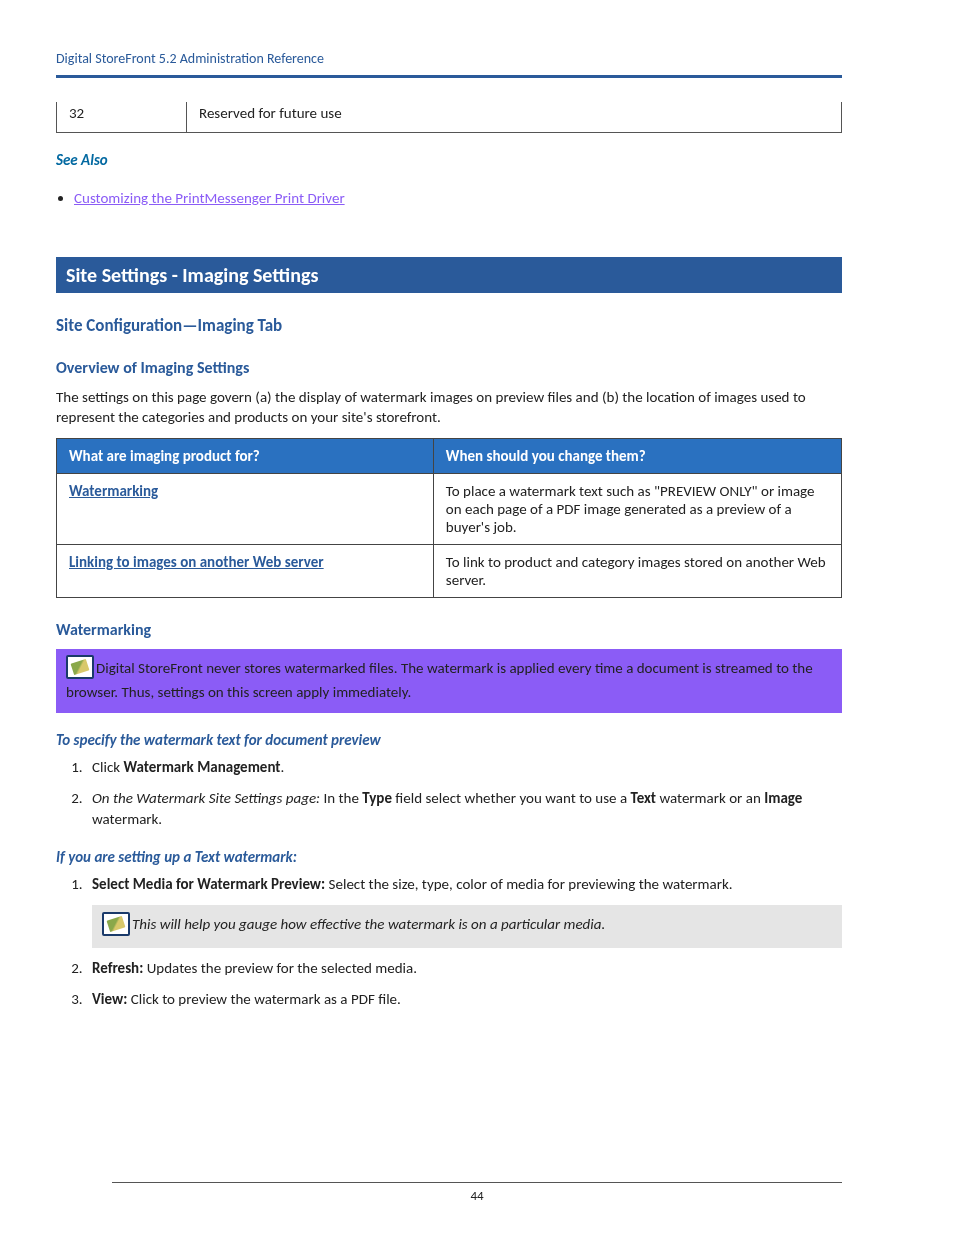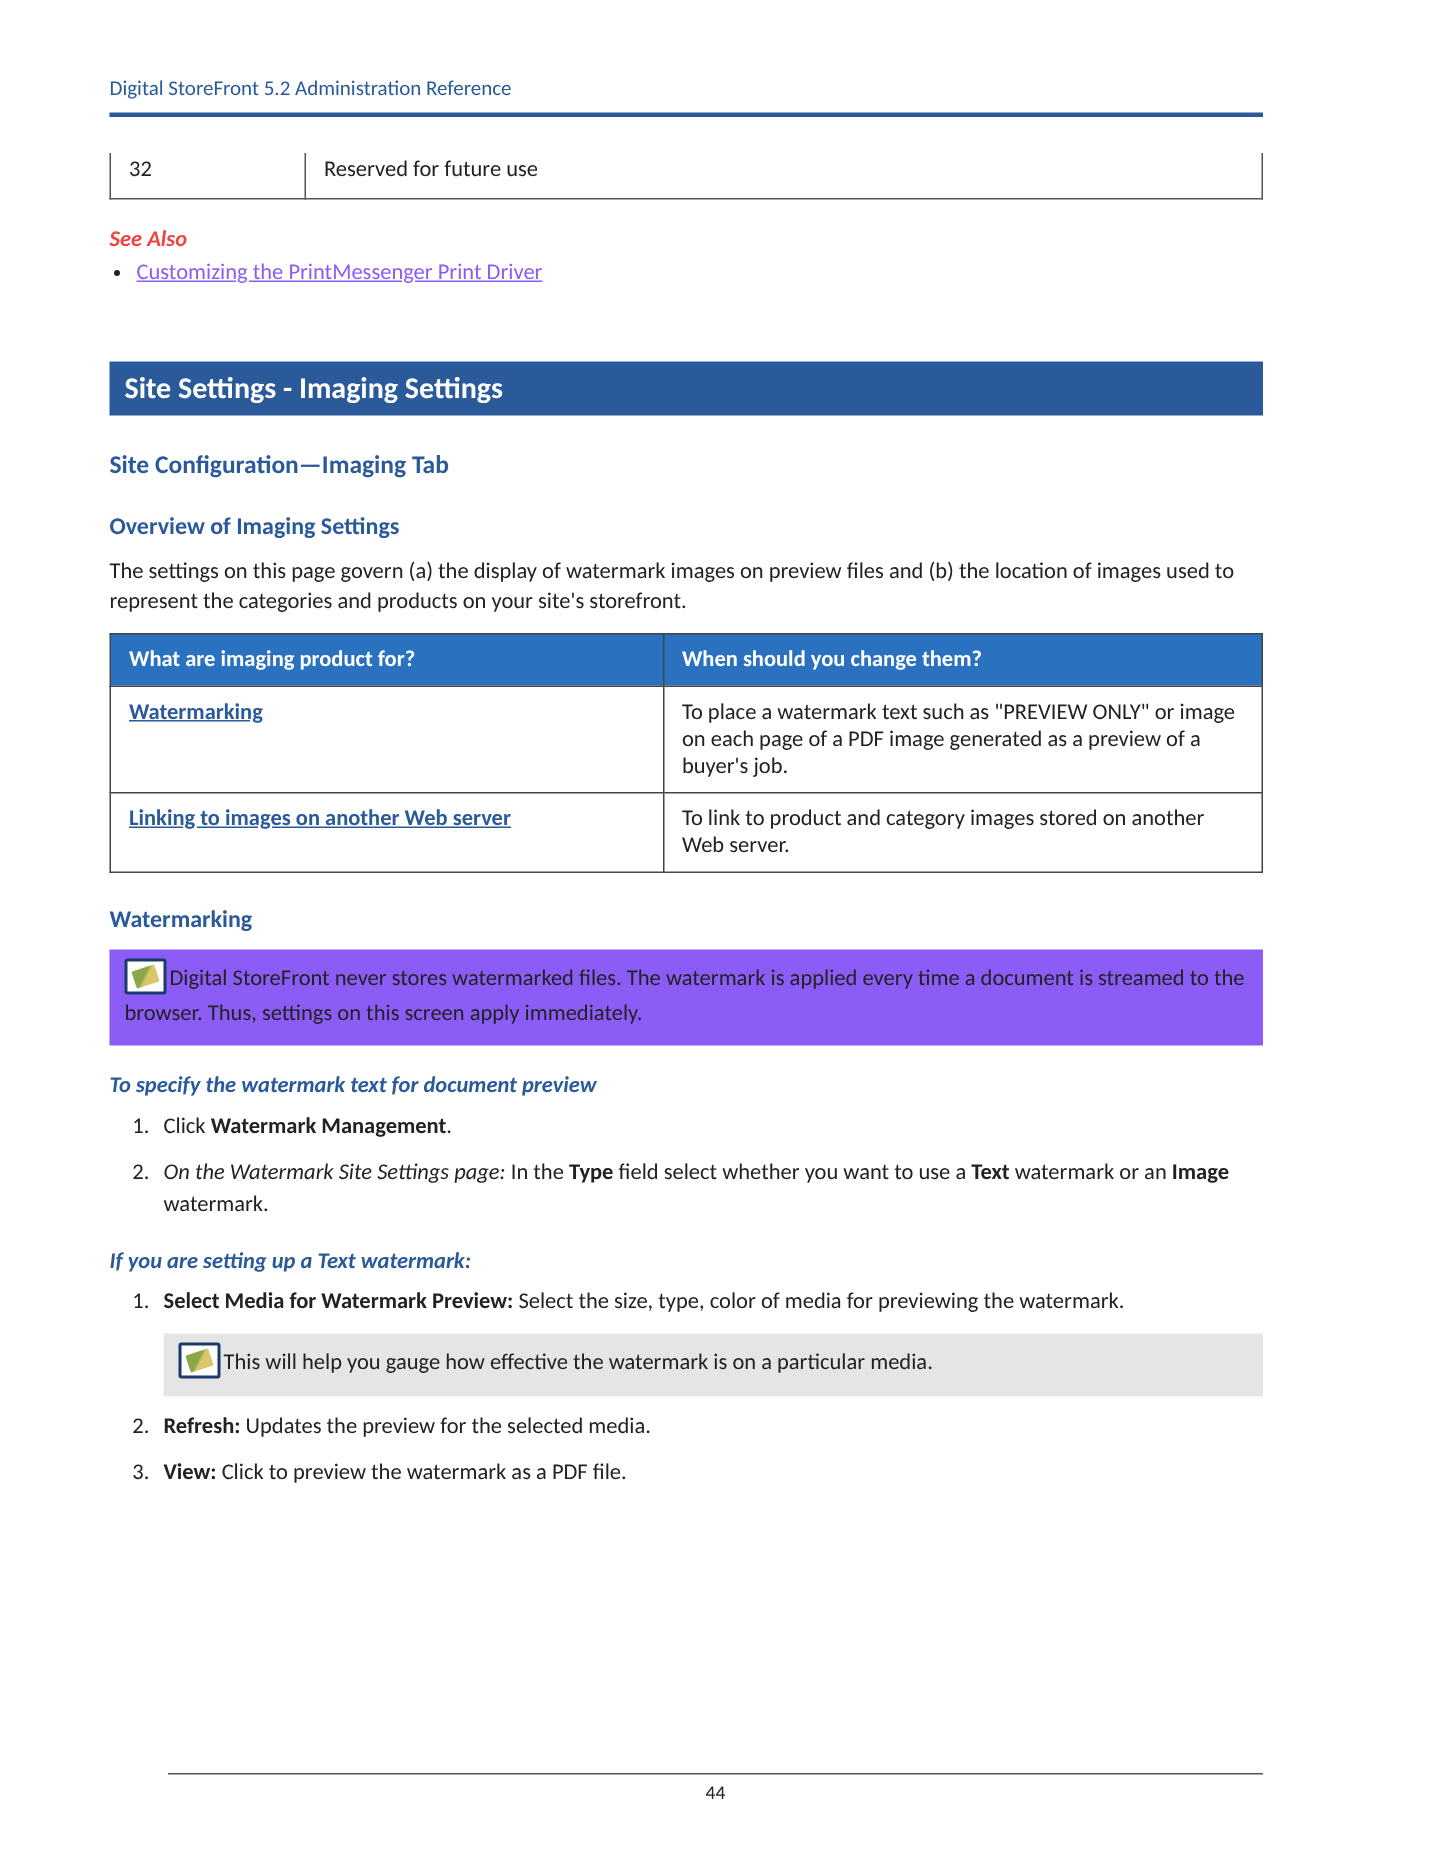--- a/index.html
+++ b/index.html
@@ -7,21 +7,21 @@
     margin: 0;
     padding: 0;
     font-family: Calibri, "Segoe UI", Arial, sans-serif;
     font-size: 15px;
     color: #222;
     background: #fff;
   }
   .page {
     width: 954px;
     min-height: 1235px;
-    padding: 50px 112px 40px 73px;
+    padding: 50px 112px 40px 56px;
     position: relative;
   }
   .header-text {
     color: #2a5a9a;
     font-size: 14px;
     margin-bottom: 8px;
   }
   .header-line {
     height: 3px;
     background: #2a5a9a;
@@ -34,25 +34,25 @@
   .table1 td {
     border: 1px solid #555;
     padding: 6px 12px;
     font-size: 15px;
     vertical-align: top;
   }
   .table1 .col1 { width: 130px; }
   .cutoff-row td { border-top: none; }
   .cutoff-text { position: relative; top: -4px; }
   .see-also {
-    color: #ef4444;
+    color: #0369a1;
     font-weight: bold;
     font-style: italic;
     margin-top: 18px;
-    margin-bottom: 4px;
+    margin-bottom: 20px;
     font-size: 15px;
   }
   .bullet-list {
     margin: 0 0 0 18px;
     padding: 0;
   }
   .bullet-list li { margin: 0; }
   .link {
     color: #8b5cf6;
     text-decoration: underline;
@@ -114,20 +114,21 @@
     background: #8b5cf6;
     padding: 8px 10px 10px 10px;
     margin: 10px 0;
     line-height: 1.5;
   }
   .note-box-indented {
     background: #e5e5e5;
     padding: 8px 10px 10px 10px;
     margin: 10px 0 10px 30px;
     line-height: 1.5;
+    font-style: italic;
   }
   .note-icon {
     display: inline-block;
     width: 28px;
     height: 24px;
     border: 2px solid #1a3a6a;
     background: #fff;
     vertical-align: middle;
     margin-right: 2px;
     position: relative;

